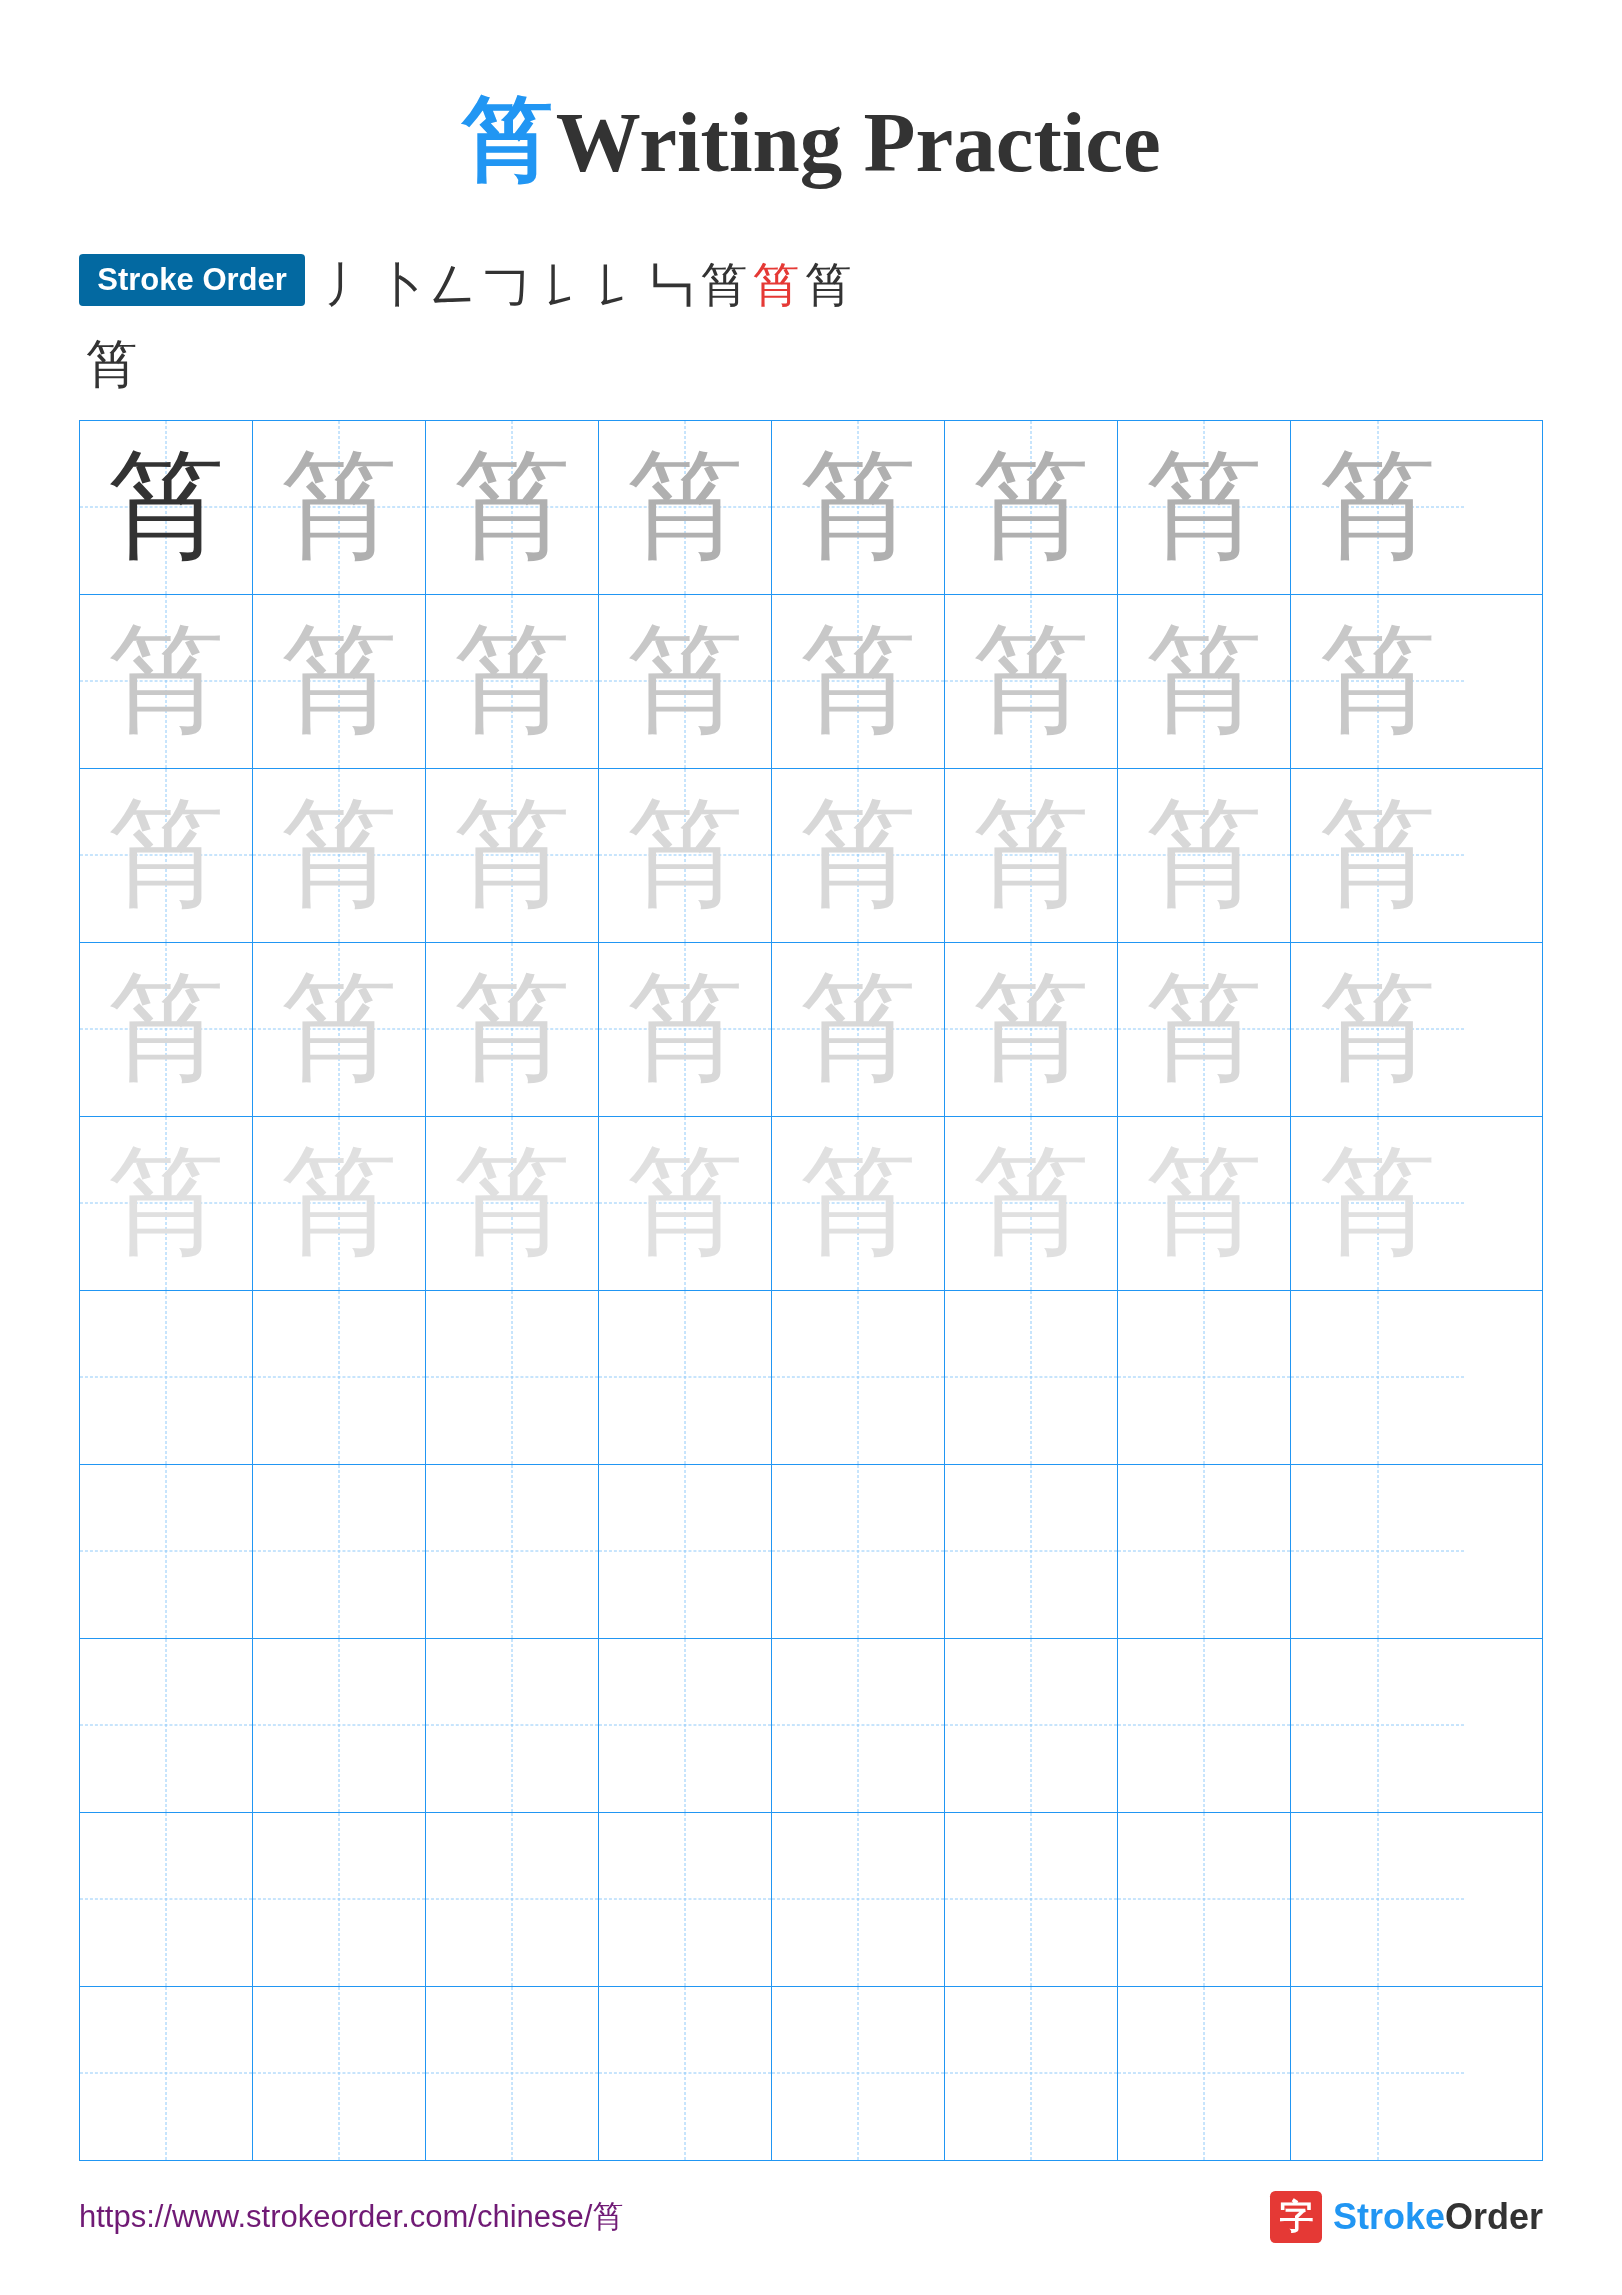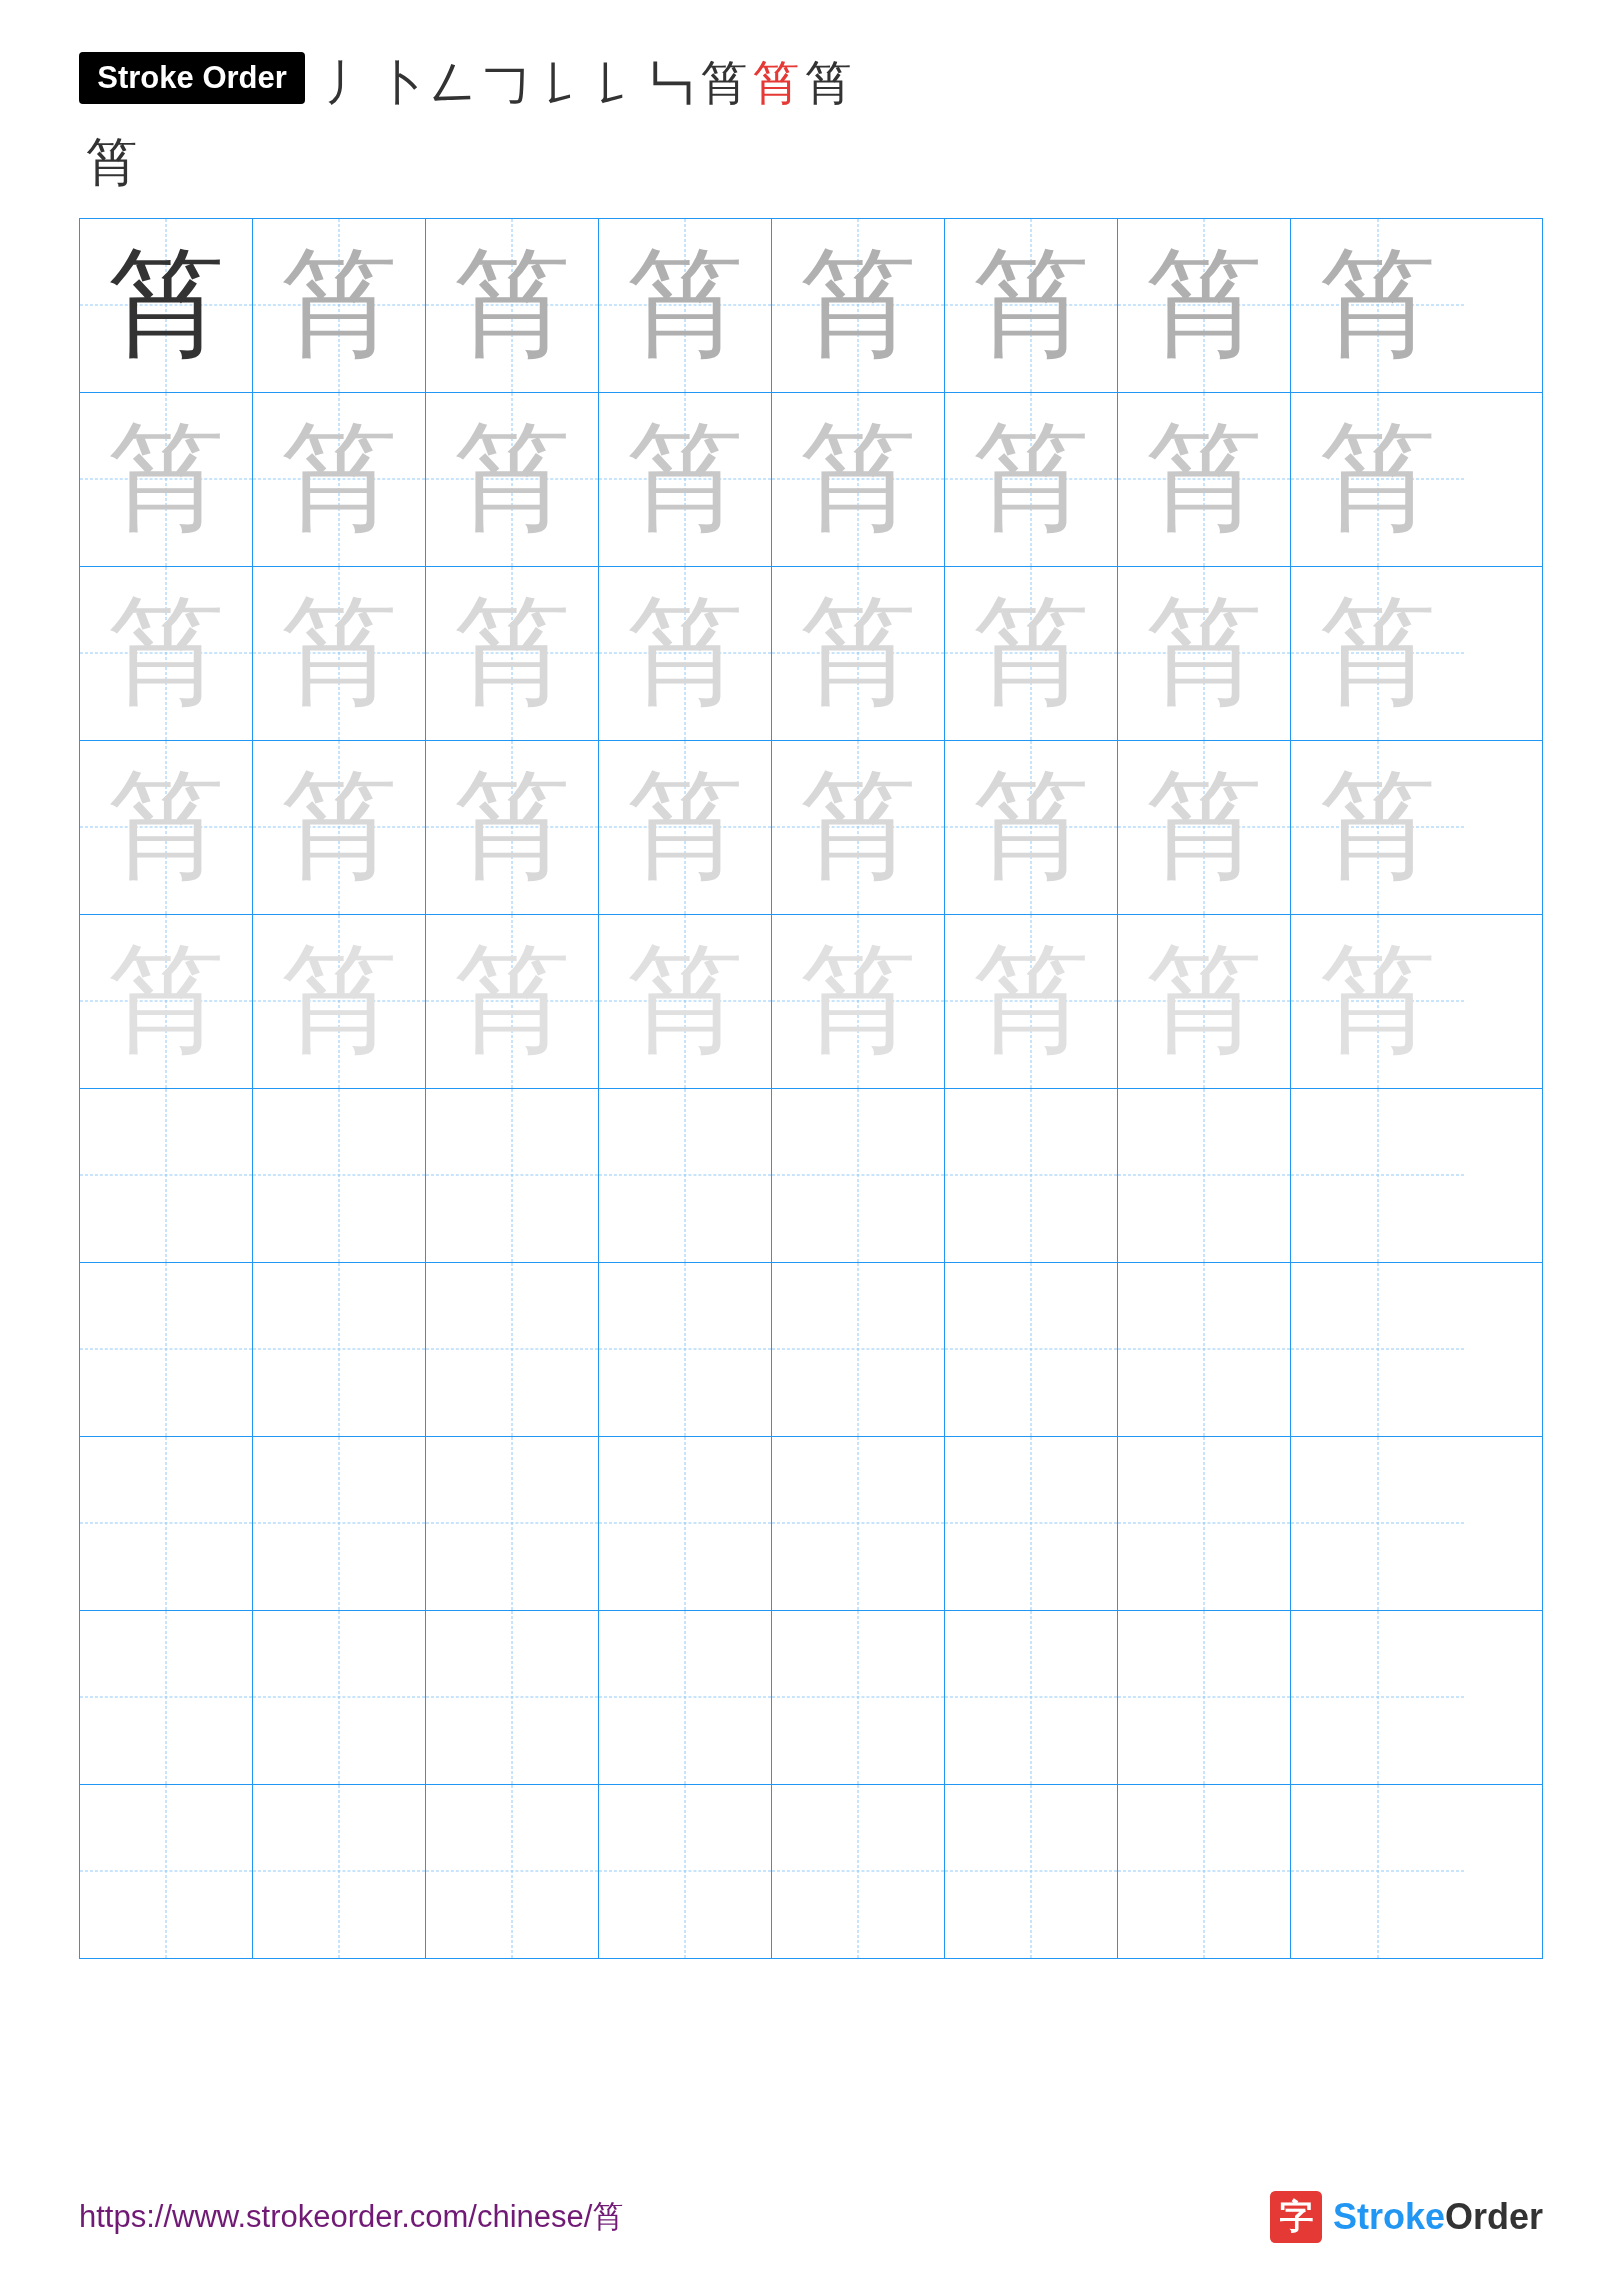--- a/index.html
+++ b/index.html
@@ -40,21 +40,21 @@
 
     
     .stroke-order-section {
       display: flex;
       align-items: flex-start;
       margin-bottom: 13px;
       flex-wrap: wrap;
     }
 
     .stroke-order-badge {
-      background: #000000;
+      background: #0369a1;
       color: white;
       font-size: 31px;
       padding: 7.9px 18.3px;
       border-radius: 3.9px;
       margin-right: 19.6px;
       white-space: nowrap;
       font-family: sans-serif;
       font-weight: bold;
       flex-shrink: 0;
     }
@@ -196,20 +196,24 @@
 
     .footer-brand-text span {
       color: #2196F3;
     }
   </style>
 </head>
 <body>
 
 <div class="page">
 
+  <div class="title">
+    <span class="title-char">筲</span>
+    <span class="title-text">Writing Practice</span>
+  </div>
 
   <div class="stroke-order-section">
     <div class="stroke-order-badge">Stroke Order</div>
     <div class="stroke-sequence">
       <span class="stroke-char">丿</span>
       <span class="stroke-char">卜</span>
       <span class="stroke-char">𠃋</span>
       <span class="stroke-char">𠃌</span>
       <span class="stroke-char">𠄌</span>
       <span class="stroke-char">𠄌</span>

